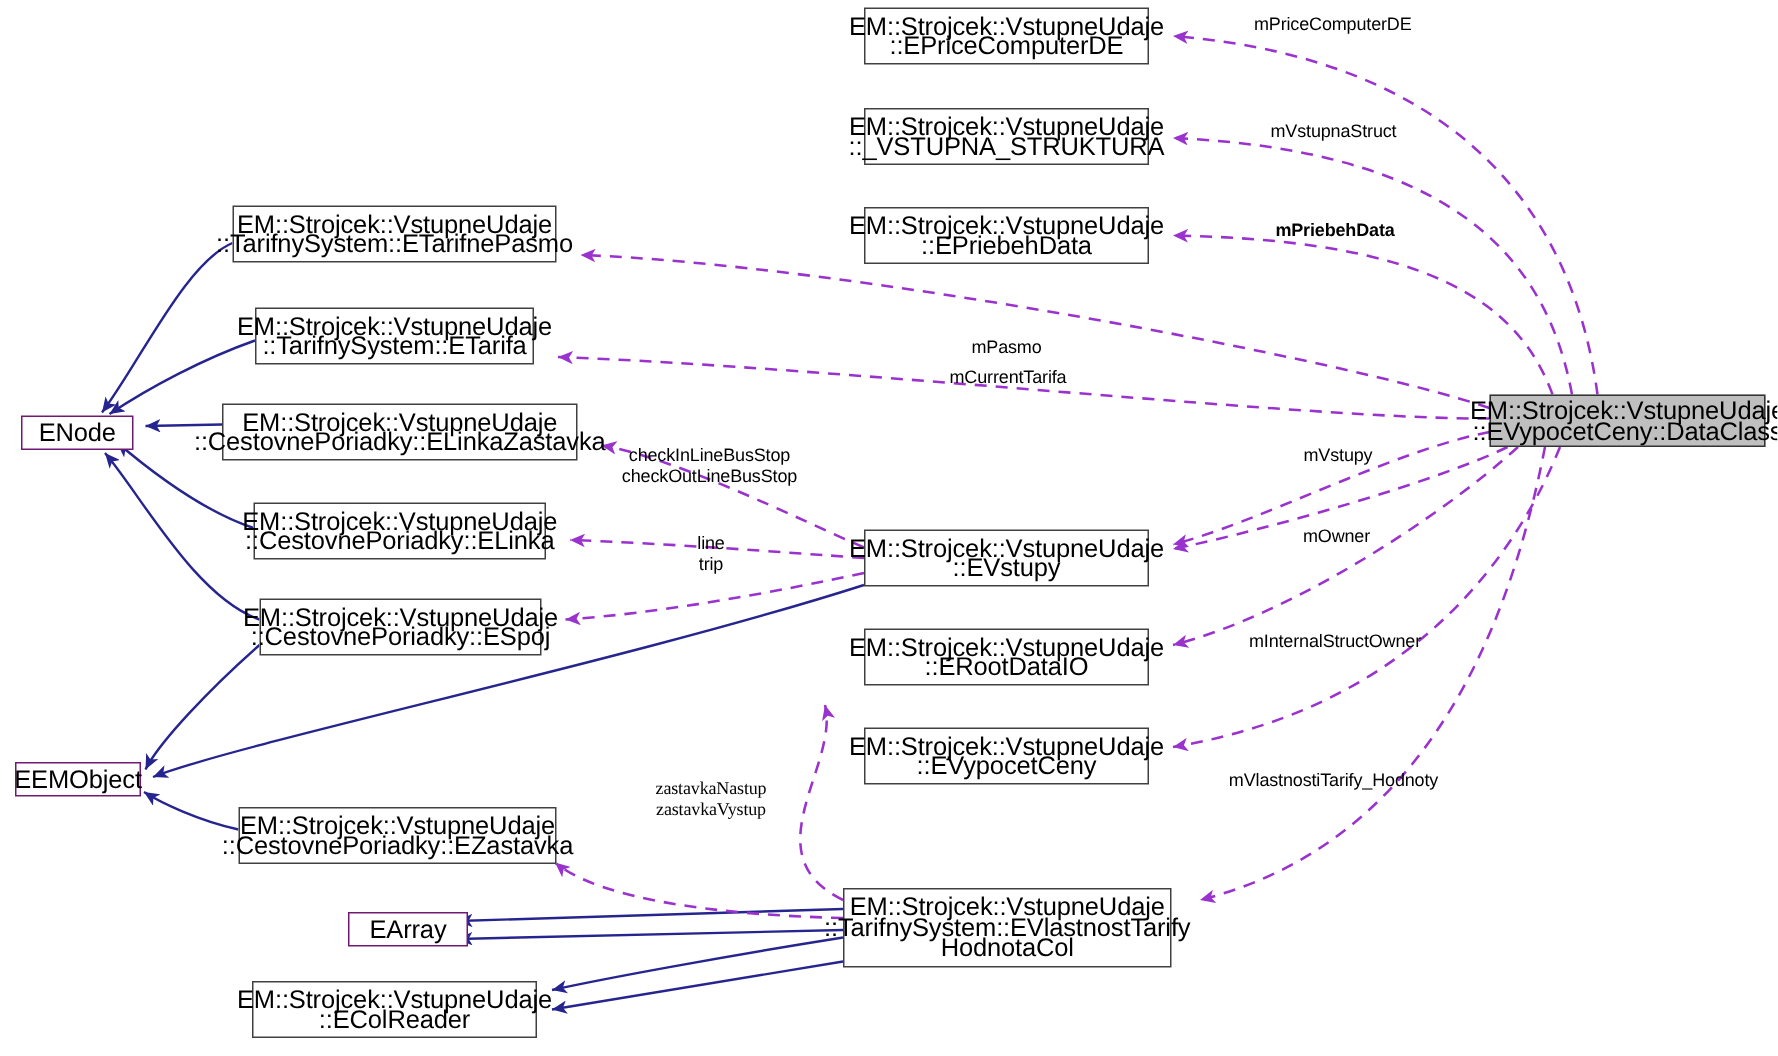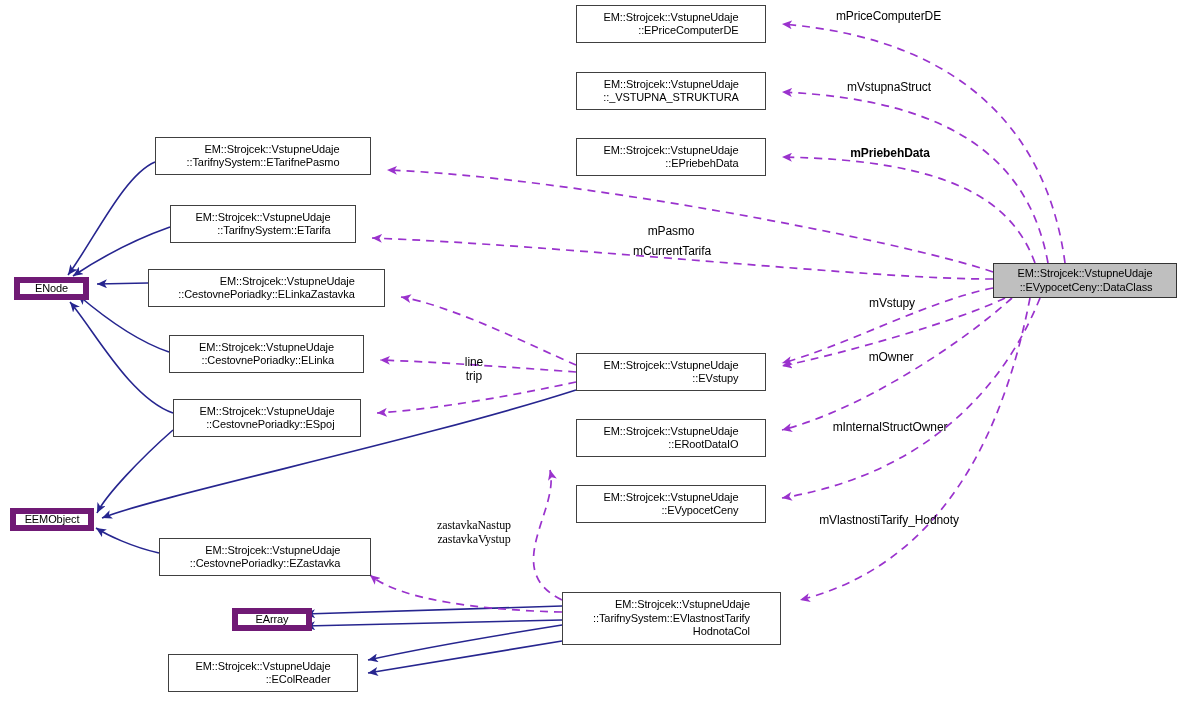--- a/index.html
+++ b/index.html
@@ -24,30 +24,30 @@
     width: 1185px;
     height: 704px;
     pointer-events: none;
   }
   .node {
     position: absolute;
     box-sizing: border-box;
     display: flex;
     align-items: center;
     justify-content: center;
-    text-align: right;
-    font-size: 11px;
+    text-align: center;
+    font-size: 17px;
     line-height: 13.5px;
     color: #000000;
     white-space: pre-line;
     letter-spacing: -0.1px;
   }
   .node.base {
     background: #ffffff;
-    border: 6px solid #701a75;
+    border: 1px solid #701a75;
   }
   .node.plain {
     background: #ffffff;
     border: 1px solid #404040;
   }
   .node.focus {
     background: #bfbfbf;
     border: 1px solid #333333;
   }
   .edge-label {
@@ -145,20 +145,22 @@
 HodnotaCol</div>
 
   <div class="node focus" style="left:993px;top:263px;width:184px;height:35px;">EM::Strojcek::VstupneUdaje
 ::EVypocetCeny::DataClass</div>
 
   <div class="edge-label" style="left:826px;top:10px;width:125px;">mPriceComputerDE</div>
   <div class="edge-label" style="left:834px;top:81px;width:110px;">mVstupnaStruct</div>
   <div class="edge-label" style="left:840px;top:147px;width:100px;font-weight:bold;">mPriebehData</div>
   <div class="edge-label" style="left:641px;top:177px;width:60px;margin-top:48px;">mPasmo</div>
   <div class="edge-label" style="left:622px;top:245px;width:100px;">mCurrentTarifa</div>
+  <div class="edge-label" style="left:403px;top:297px;width:140px;">checkInLineBusStop
+checkOutLineBusStop</div>
   <div class="edge-label" style="left:861px;top:297px;width:62px;">mVstupy</div>
   <div class="edge-label" style="left:452px;top:356px;width:44px;">line
 trip</div>
   <div class="edge-label" style="left:860px;top:351px;width:62px;">mOwner</div>
   <div class="edge-label" style="left:815px;top:421px;width:150px;">mInternalStructOwner</div>
   <div class="edge-label" style="left:801px;top:498px;width:176px;margin-top:16px;">mVlastnostiTarify_Hodnoty</div>
   <div class="edge-label" style="left:419px;top:519px;width:110px;font-family:Liberation Serif, serif;">zastavkaNastup
 zastavkaVystup</div>
 
 </div>

